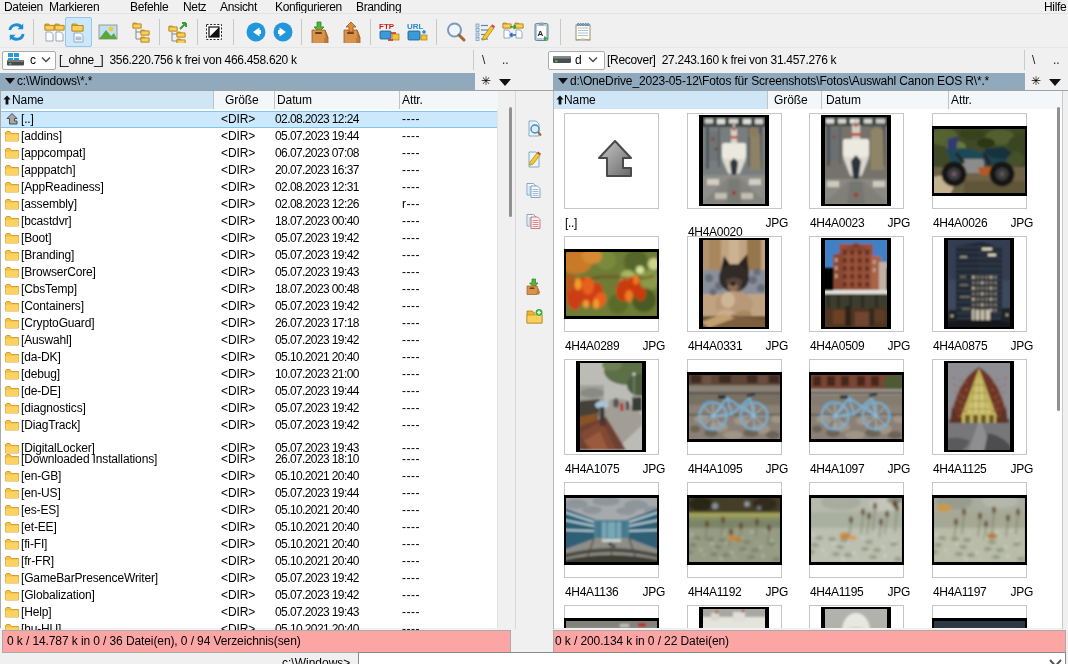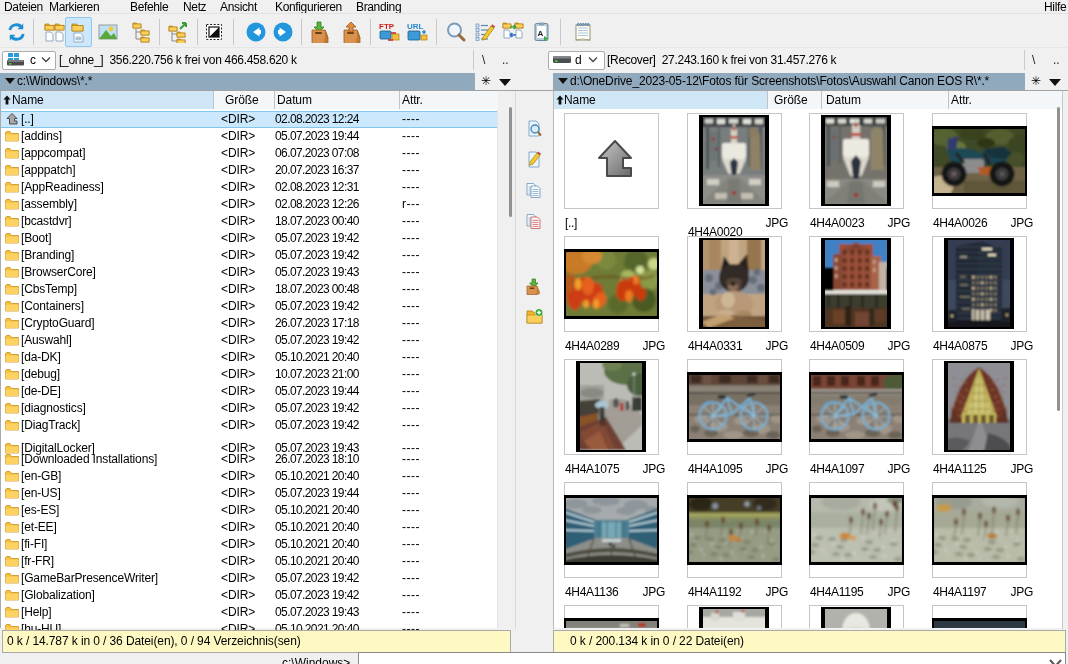--- a/index.html
+++ b/index.html
@@ -33,21 +33,21 @@
 .row{position:absolute;left:0;width:100%;height:17px;line-height:17px;}
 .rname{position:absolute;left:21px;top:0;letter-spacing:-0.15px;white-space:nowrap;}
 .rdir{position:absolute;left:221px;top:0;letter-spacing:-0.1px;}
 .rdate{position:absolute;left:275px;top:0;letter-spacing:-0.6px;}
 .rattr{position:absolute;left:402px;top:0;letter-spacing:0.5px;}
 .cursor{background:#cbe8fc;outline:1px solid #84c5ee;outline-offset:-1px;}
 .fold{position:absolute;left:5px;top:2px;width:14px;height:12px;}
 
 .sthumb{position:absolute;background:#919191;border-radius:2px;}
 
-.status{position:absolute;top:630px;height:21px;background:#fef9c3;border:1px solid #aaa;line-height:20px;}
+.status{position:absolute;top:630px;height:21px;background:#fca5a5;border:1px solid #aaa;line-height:20px;}
 
 #cmdlabel{left:282px;top:656px;height:14px;line-height:14px;}
 #cmdinput{left:358px;top:652px;width:706px;height:20px;background:#fff;border:1px solid #8a8a8a;}
 
 .cell{position:absolute;width:95px;height:96px;background:#fff;border:1px solid #c5c5c5;box-sizing:border-box;}
 .clabel{position:absolute;width:97px;height:14px;line-height:14px;letter-spacing:-0.3px;}
 .cjpg{position:absolute;width:101px;height:14px;line-height:14px;text-align:right;letter-spacing:-0.3px;}
 .pimg{position:absolute;left:12px;top:2px;width:70px;height:91px;background:#000;}
 .limg{position:absolute;left:0px;top:13px;width:95px;height:70px;background:#000;}
 .pimg svg{position:absolute;left:4px;top:2px;}
@@ -1325,21 +1325,21 @@
 
 <div class="abs" style="left:0;top:91px;width:1px;height:537px;background:#ababab"></div>
 <div class="abs" style="left:497px;top:109px;width:1px;height:519px;background:#e2e2e2"></div>
 <div class="abs" style="left:515px;top:91px;width:1px;height:538px;background:#d9d9d9"></div>
 <div class="abs" style="left:553px;top:91px;width:1px;height:538px;background:#b9b9b9"></div>
 <div class="abs" style="left:1062px;top:91px;width:1px;height:538px;background:#c9c9c9"></div>
 
 <div class="abs" id="midbar" style="left:524px;top:115px;width:22px;height:220px"></div>
 
 <div class="status" style="left:2px;width:507px"><span style="margin-left:4px;letter-spacing:-0.1px">0 k / 14.787 k in 0 / 36 Datei(en), 0 / 94 Verzeichnis(sen)</span></div>
-<div class="status" style="left:553px;width:511px"><span style="margin-left:16px;letter-spacing:-0.1px">0 k / 200.134 k in 0 / 22 Datei(en)</span></div>
+<div class="status" style="left:553px;width:511px"><span style="margin-left:1px;letter-spacing:-0.1px">0 k / 200.134 k in 0 / 22 Datei(en)</span></div>
 
 <span class="abs" id="cmdlabel">c:\Windows&gt;</span>
 <div class="abs" id="cmdinput"></div>
 <svg class="abs" style="left:1049px;top:659px" width="13" height="8" viewBox="0 0 13 8">
     <path d="M1 1 L6.5 7 L12 1" stroke="#555" stroke-width="2" fill="none"></path>
   </svg>
 
 <div class="abs" id="tb2" style="left:0;top:14px;width:1068px;height:33px">
     <div class="tsep" style="left:33px"></div>
     <div class="tsep" style="left:159px"></div>

